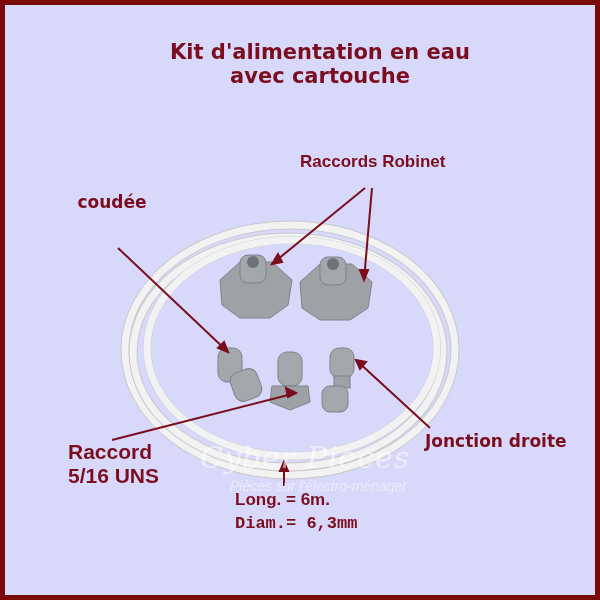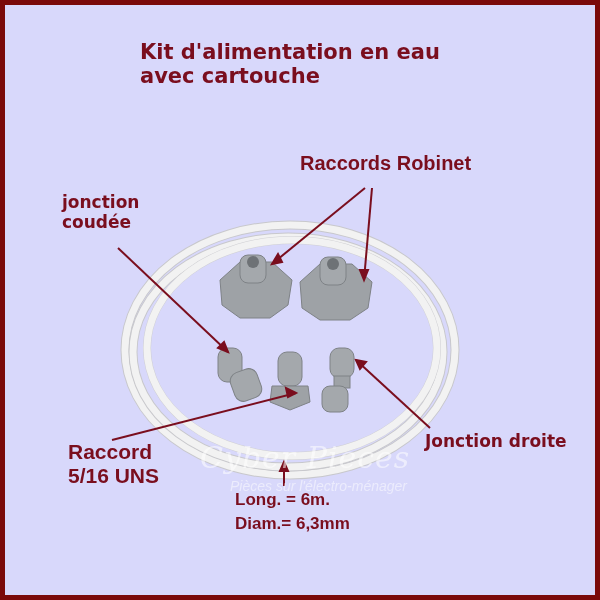--- a/index.html
+++ b/index.html
@@ -3,29 +3,29 @@
 <meta charset="utf-8">
 <style>
   html, body { margin:0; padding:0; }
   body { width:600px; height:600px; position:relative; overflow:hidden; background:#ffffff; }
   .frame {
     position:absolute; left:0; top:0; width:600px; height:600px; box-sizing:border-box;
     border:5px solid #7a0a0a; background:#d8d8fb;
   }
   .lbl {
     position:absolute; color:#7a0e1e; font-weight:bold;
-    font-family:"Liberation Sans", sans-serif; text-align:left; line-height:1.15;
+    font-family:"Liberation Sans", sans-serif; text-align:center; line-height:1.15;
   }
   .title { left:140px; top:40px; width:360px; font-size:21px; font-family:"DejaVu Sans", sans-serif; }
-  .raccords-robinet { left:300px; top:152px; font-size:20px; }
+  .raccords-robinet { left:300px; top:152px; font-size:17px; }
   .jonction-coudee { left:62px; top:193px; width:100px; font-size:17px; font-family:"DejaVu Sans", sans-serif; }
   .raccord-uns { left:68px; top:440px; width:110px; font-size:21px; text-align:left; }
   .jonction-droite { left:425px; top:432px; font-size:17px; font-family:"DejaVu Sans", sans-serif; }
   .long { left:235px; top:490px; font-size:17px; text-align:center; }
-  .diam { left:235px; top:514px; font-size:17px; text-align:left; }
+  .diam { left:235px; top:514px; font-size:17px; text-align:left;font-family:Liberation Mono, monospace; }
   .watermark {
     position:absolute; left:200px; top:440px; color:rgba(255,255,255,0.55);
     font-family:"DejaVu Serif", serif; font-style:italic; font-size:30px; letter-spacing:1px;
   }
   .watermark-sub {
     position:absolute; left:230px; top:478px; color:rgba(255,255,255,0.5);
     font-family:"Liberation Sans", sans-serif; font-size:14px; font-style:italic;
   }
   svg.scene { position:absolute; left:0; top:0; }
 </style>
@@ -92,21 +92,20 @@
 <div class="watermark-sub">Pièces sur l'électro-ménager</div>
 
 <div class="lbl title">
   <div>Kit d'alimentation en eau</div>
   <div>avec cartouche</div>
 </div>
 
 <div class="lbl raccords-robinet">Raccords Robinet</div>
 
 <div class="lbl jonction-coudee">
-  <div>jonction</div>
   <div>coudée</div>
 </div>
 
 <div class="lbl raccord-uns">
   <div>Raccord</div>
   <div>5/16 UNS</div>
 </div>
 
 <div class="lbl jonction-droite">Jonction droite</div>
 

